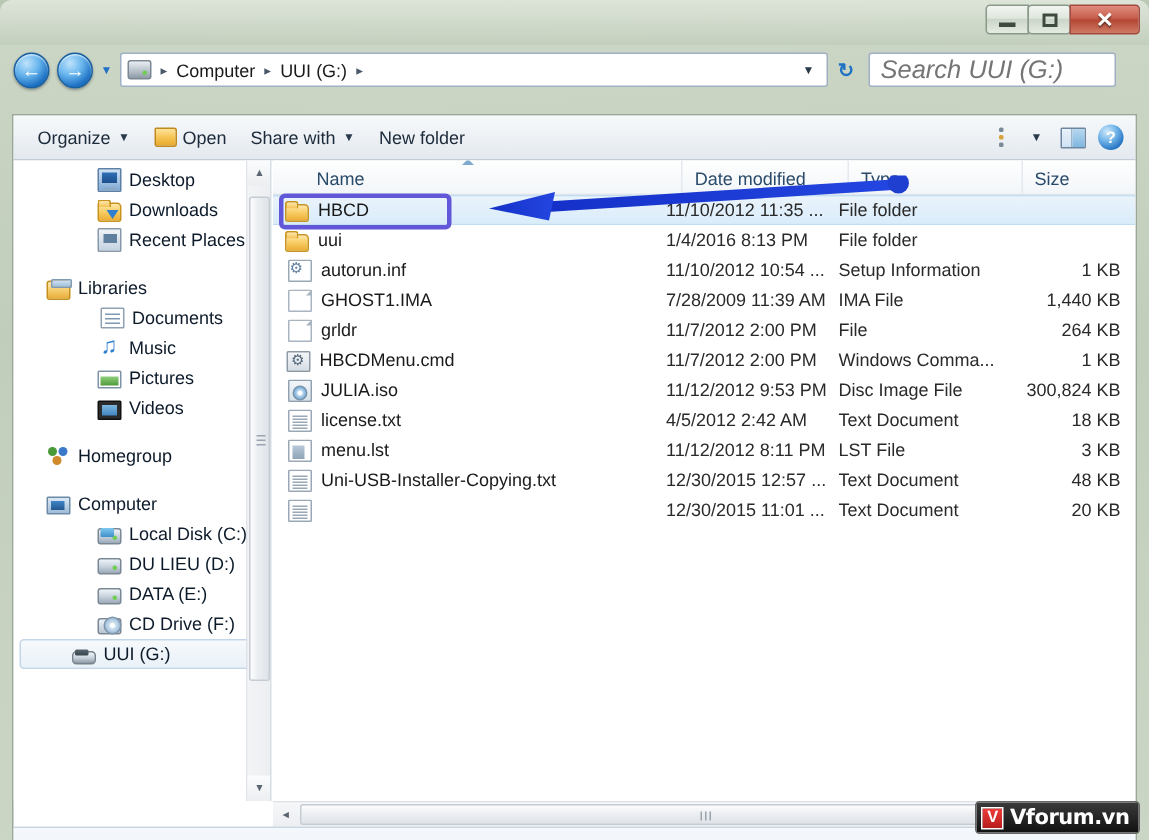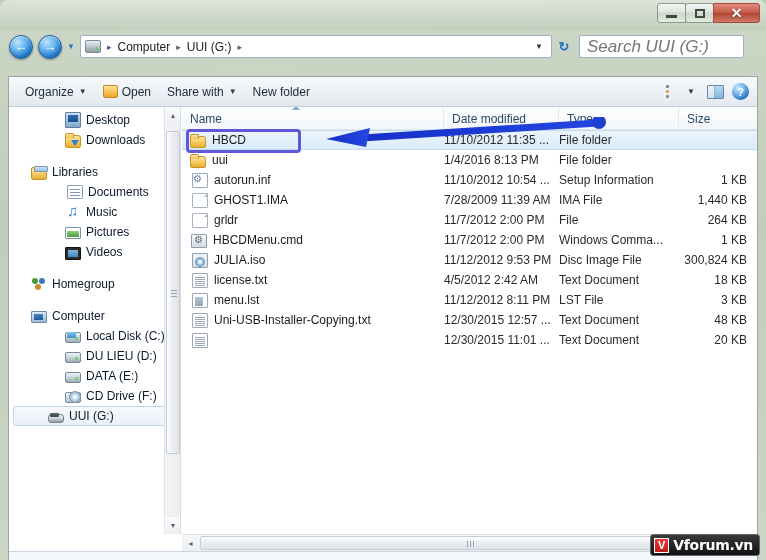--- a/index.html
+++ b/index.html
@@ -340,20 +340,21 @@
     position: absolute; left: 173px; top: 30px;
     width: 575px; height: 427px;
     background: #fff;
     overflow: hidden;
   }
   .colhdr {
     display: flex; height: 23px;
     background: linear-gradient(180deg,#fdfefe 0%,#f3f6f9 100%);
     border-bottom: 1px solid #dfe6ec;
     position: relative;
+    padding-left: 21px;
   }
   .colhdr .col {
     display: flex; align-items: center;
     font-size: 12px; color: #2a4a6a;
     border-right: 1px solid #e3e9ef;
     padding-left: 8px;
     height: 23px;
   }
   .col.name { width: 262px; position: relative; }
   .col.name::after{
@@ -616,20 +617,24 @@
     <div class="navpane">
       <div class="navlist">
 
         <div class="navitem lvl2">
           <span class="nic ic-desktop"></span>
           <span>Desktop</span>
         </div>
         <div class="navitem lvl2">
           <span class="nic ic-folder ic-dl"></span>
           <span>Downloads</span>
+        </div>
+        <div class="navitem lvl2">
+          <span class="nic ic-recent"></span>
+          <span>Recent Places</span>
         </div>
 
         <div class="navspacer"></div>
 
         <div class="navitem">
           <span class="nic ic-lib"></span>
           <span>Libraries</span>
         </div>
         <div class="navitem lvl2">
           <span class="nic ic-doc"></span>

